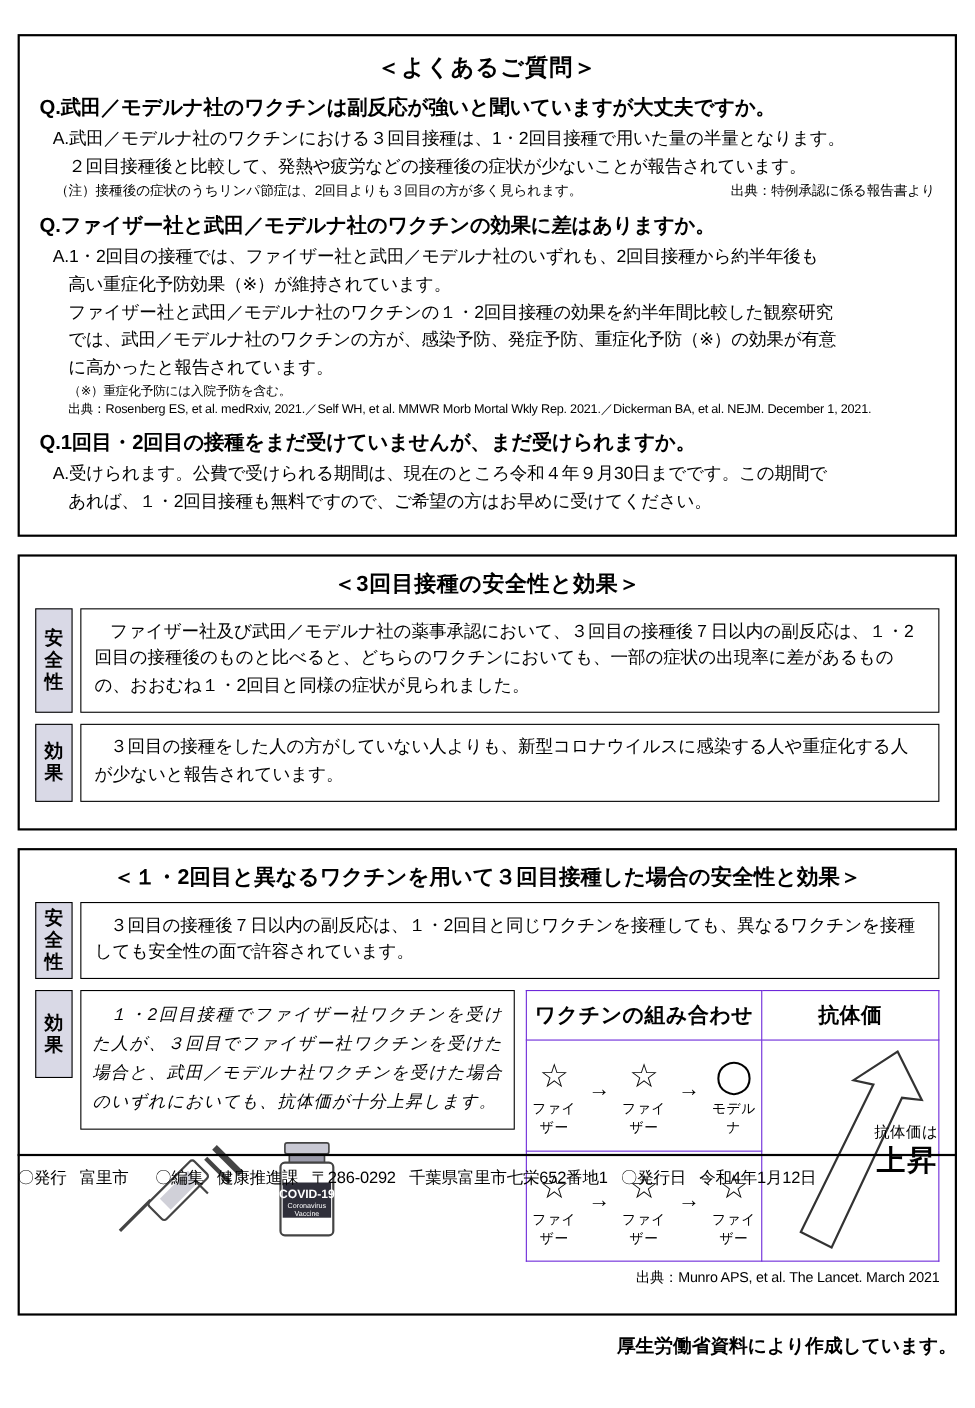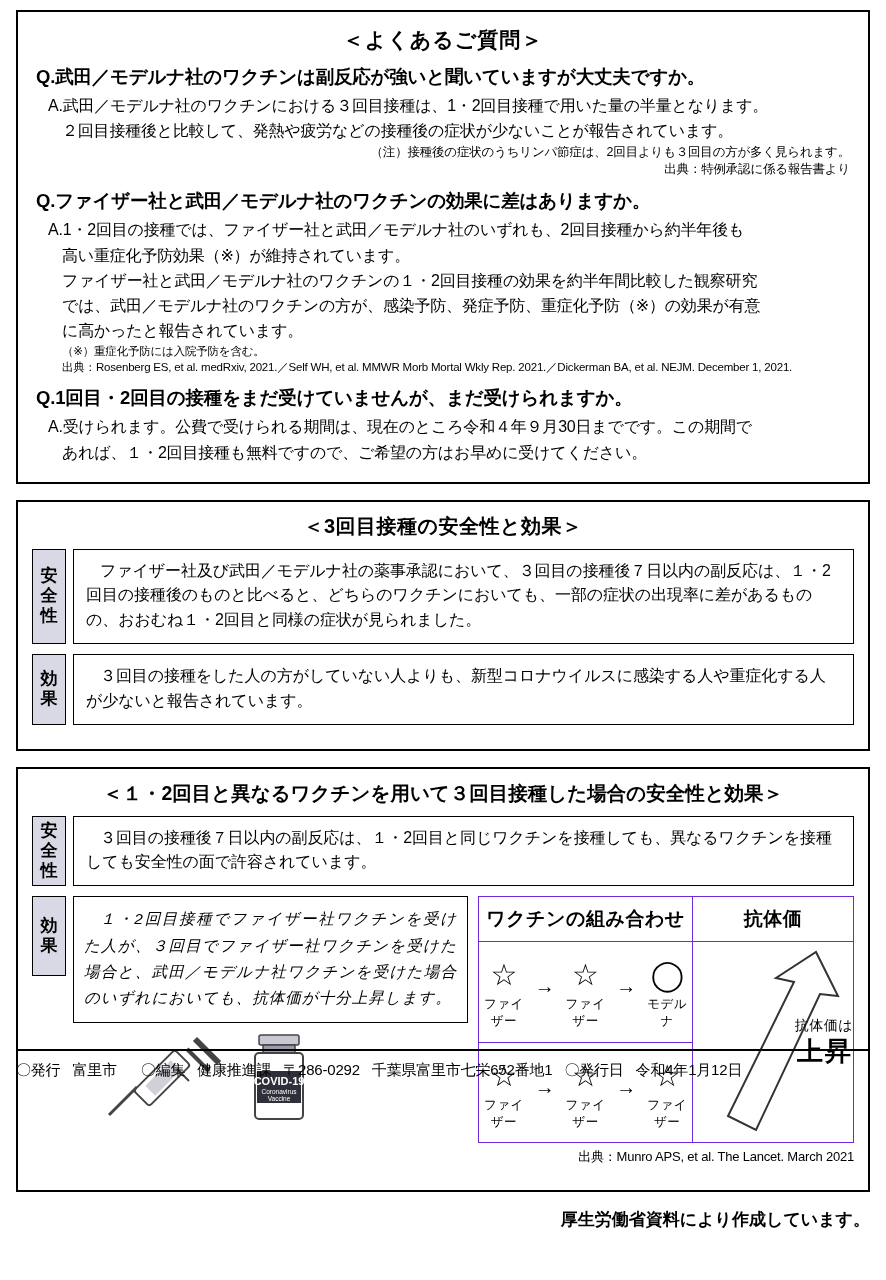--- a/index.html
+++ b/index.html
@@ -12,21 +12,21 @@
     height: 1280px;
     font-family: "Liberation Sans", "DejaVu Sans", sans-serif;
     color: #000000;
     position: relative;
     overflow: hidden;
   }
   .page {
     width: 886px;
     height: 1092px;
     box-sizing: border-box;
-    padding: 10px 16px 0 16px;
+    padding: 31px 16px 0 16px;
     position: relative;
   }
 
   
   .faq-box {
     border: 2px solid #000;
     box-sizing: border-box;
     padding: 10px 18px 16px 18px;
     margin-bottom: 16px;
   }
@@ -54,21 +54,20 @@
   .a.indent2 {
     padding-left: 26px;
     text-indent: 0;
   }
   .note-row {
     display: flex;
     justify-content: space-between;
     align-items: flex-end;
     padding-left: 14px;
     margin-top: 2px;
-    flex-direction: column;
   }
   .note {
     font-size: 12.5px;
     letter-spacing: -0.2px;
   }
   .src {
     font-size: 12.5px;
     letter-spacing: -0.2px;
     text-align: right;
   }

